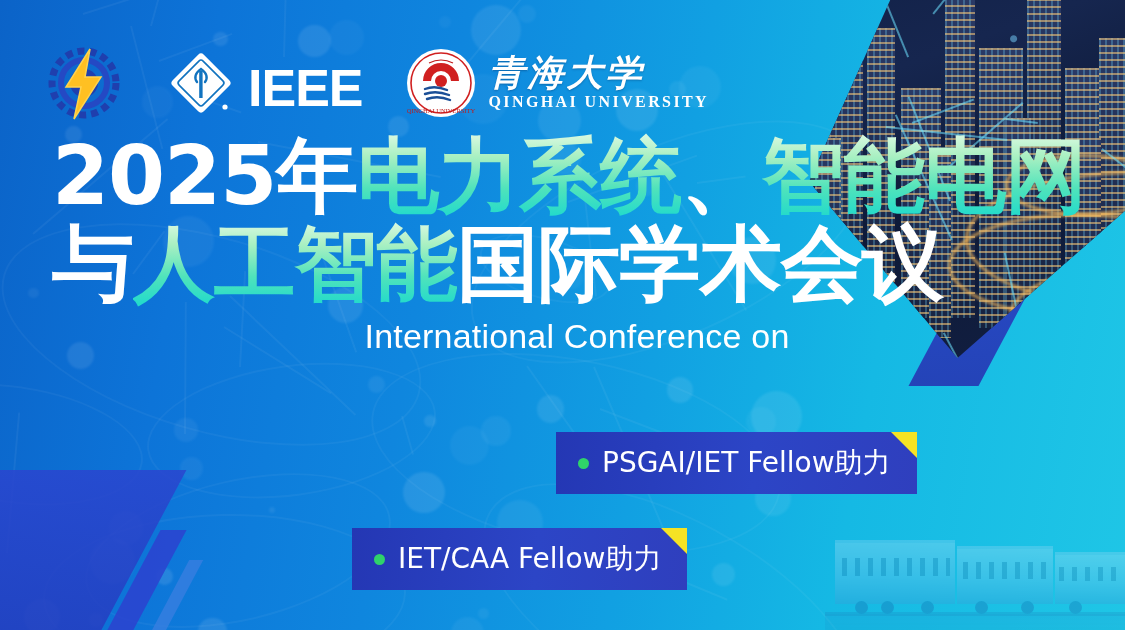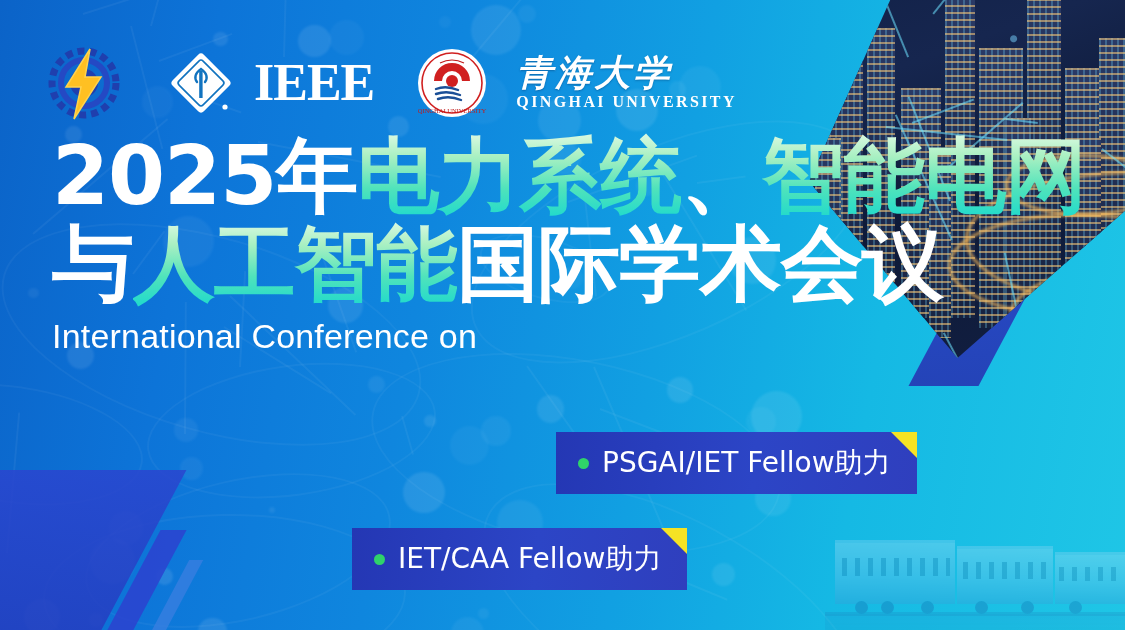--- a/index.html
+++ b/index.html
@@ -93,29 +93,29 @@
 
   
   #psgaiLogo{ display:flex; align-items:center; gap:14px; }
   #gearMark{ position:relative; width:76px; height:76px; }
   #psgaiText{
     color:#ffffff; font-size:45px; font-weight:700; letter-spacing:.5px;
     white-space:nowrap; line-height:1;
   }
 
   
-  #ieeeLogo{ display:flex; align-items:center; gap:22px; margin-left:48px;font-family:Liberation Serif, serif; }
+  #ieeeLogo{ display:flex; align-items:flex-end; gap:16px; margin-left:48px; }
   #ieeeDiamond{ position:relative; width:62px; height:62px; }
   #ieeeWord{
     color:#ffffff; font-size:52px; font-weight:700; letter-spacing:-1px;
     line-height:1; white-space:nowrap;
   }
 
   
-  #qhLogo{ display:flex; align-items:center; gap:28px; margin-left:42px; }
+  #qhLogo{ display:flex; align-items:center; gap:12px; margin-left:42px; }
   #qhSeal{ position:relative; width:72px; height:72px; }
   #qhWords{ display:flex; flex-direction:column; gap:2px; }
   #qhCn{
     color:#ffffff; font-size:36px; font-weight:700; line-height:1;
     letter-spacing:3px; white-space:nowrap;
     font-family:"DejaVu Sans","Liberation Sans",sans-serif;
     font-style:italic;
     text-shadow:0 1px 2px rgba(0,40,90,.35);
   }
   #qhEn{
@@ -135,21 +135,21 @@
   .tg{
     background:linear-gradient(180deg,#e6fbe9 0%,#a9f0c2 30%,#4fe3bb 64%,#18d8cf 100%);
     -webkit-background-clip:text; background-clip:text;
     -webkit-text-fill-color:transparent; color:transparent;
   }
 
   
   #enBlock{ position:absolute; left:52px; top:314px; width:1050px; }
   #enLine1{
     color:#ffffff; font-size:34px; font-weight:400; line-height:44px;
-    letter-spacing:.2px; white-space:nowrap;
+    letter-spacing:.2px; white-space:nowrap;text-align:center;
   }
   #enLine2{
     font-size:34px; line-height:46px; white-space:nowrap; color:#ffffff;
     margin-top:2px;
   }
   .em{
     font-weight:700; font-style:italic;
     border-bottom:3px solid rgba(255,255,255,.72);
     padding-bottom:3px;
   }

